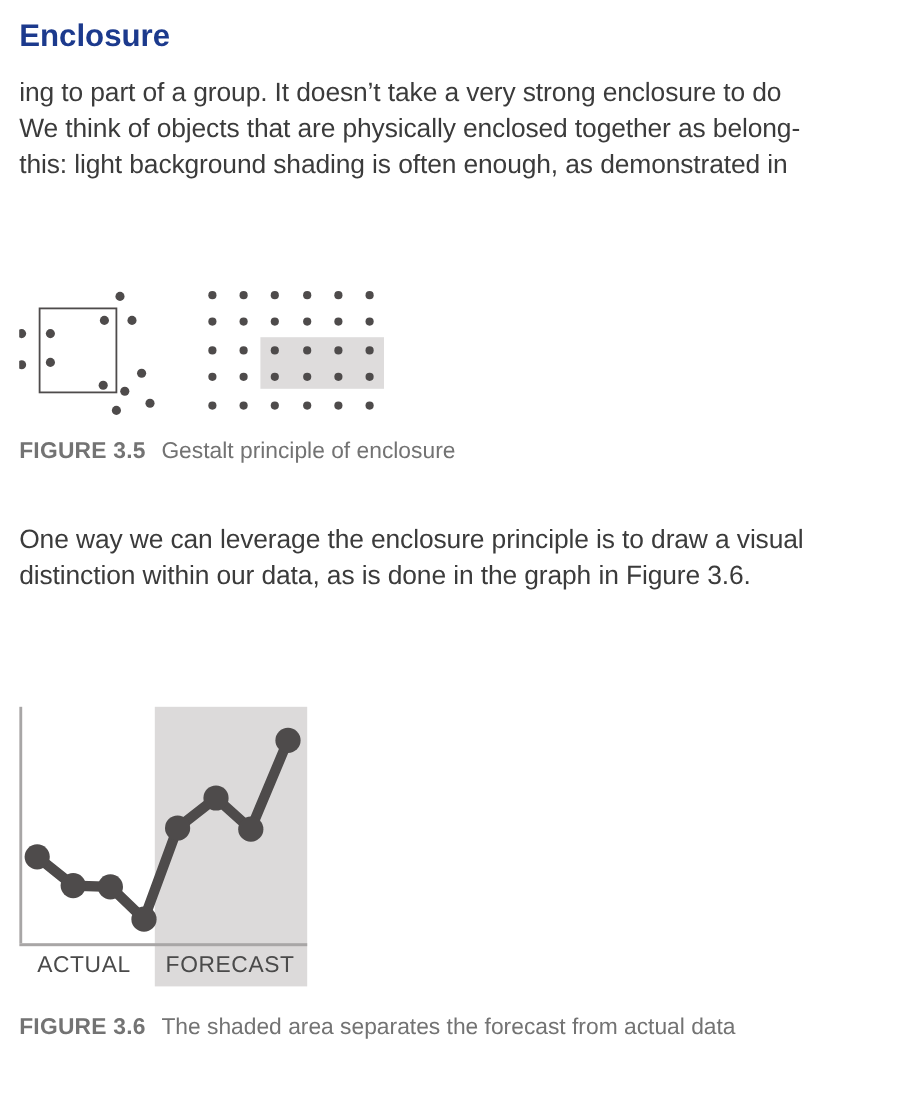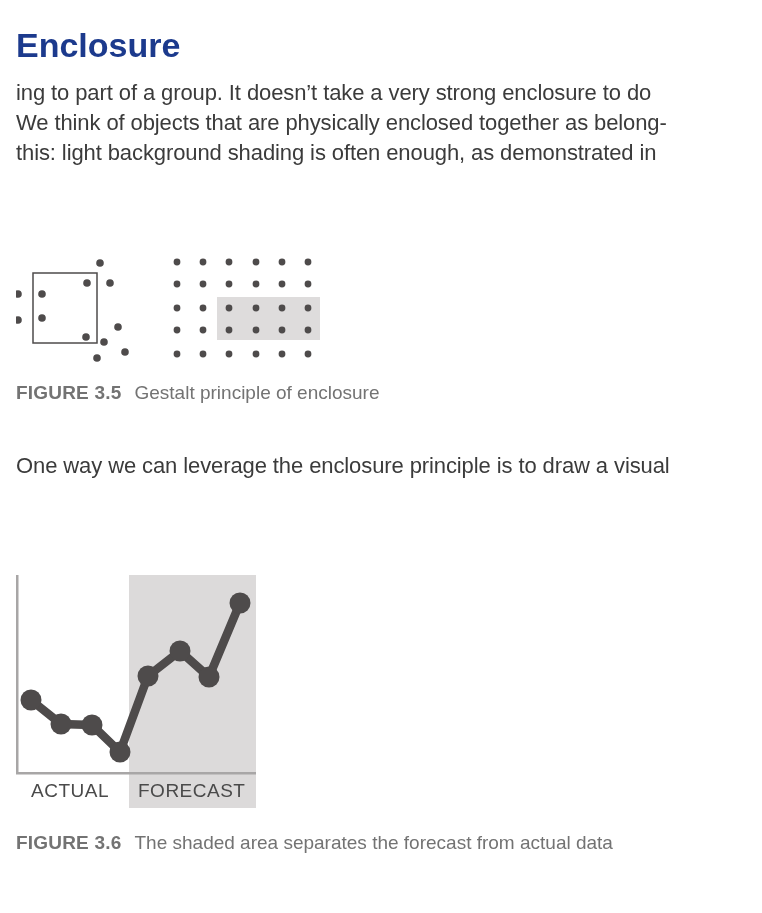--- a/index.html
+++ b/index.html
@@ -4,23 +4,23 @@
 <style>
   html, body { margin: 0; padding: 0; }
   body {
     width: 762px; height: 913px;
     background: #ffffff;
     font-family: "Liberation Sans", sans-serif;
     overflow: hidden;
   }
   .page { padding: 0 16px; }
   .heading {
-    font-size: 34px; font-weight: 700;
+    font-size: 26px; font-weight: 700;
     color: #1c3a8d;
-    margin: 30px 0 0 0; line-height: 30px;
+    margin: 14px 0 0 0; line-height: 30px;
   }
   .para { margin-top: 18px; }
   .para .pline {
     display: block; white-space: nowrap;
     font-size: 22px; line-height: 30px;
     color: #3b3b3b; letter-spacing: -0.1px;
   }
   .para-2 { margin-top: 46px; }
   .figure-svg { display: block; }
   #fig35 { margin-top: 80px; }
@@ -103,20 +103,21 @@
       <circle cx="292" cy="82" r="3.4" fill="#4e4b4b"></circle>
       <circle cx="292" cy="106" r="3.4" fill="#4e4b4b"></circle>
     </svg>
 
   <div class="caption">
     <span class="cap-label">FIGURE 3.5</span><span class="cap-text">Gestalt principle of enclosure</span>
   </div>
 
   <div class="para para-2">
     <span class="pline">One way we can leverage the enclosure principle is to draw a visual</span>
+    <span class="pline">distinction within our data, as is done in the graph in Figure 3.6.</span>
   </div>
 
   <div class="chart-wrap">
     <svg id="fig36" width="242" height="240" viewBox="0 0 242 240">
         <rect x="113" y="4" width="127" height="233" fill="#dcdada"></rect>
         <rect x="0" y="4" width="2.5" height="197" fill="#a8a6a6"></rect>
         <rect x="0" y="201" width="240" height="2.5" fill="#a8a6a6"></rect>
         <polyline points="15,129 45,153 76,154 104,181 132,105 164,80 193,106 224,32" fill="none" stroke="#4e4b4b" stroke-width="8.5"></polyline>
         <circle cx="15" cy="129" r="10.5" fill="#4e4b4b"></circle>
         <circle cx="45" cy="153" r="10.5" fill="#4e4b4b"></circle>

